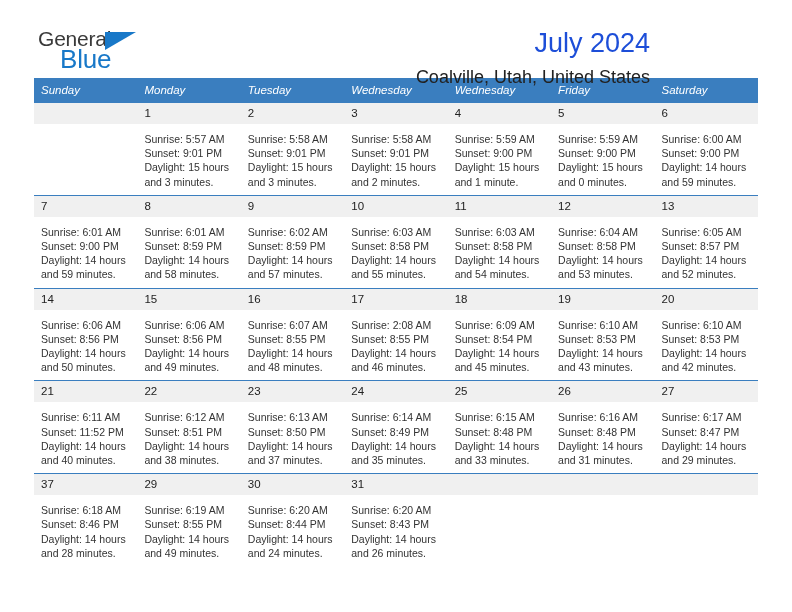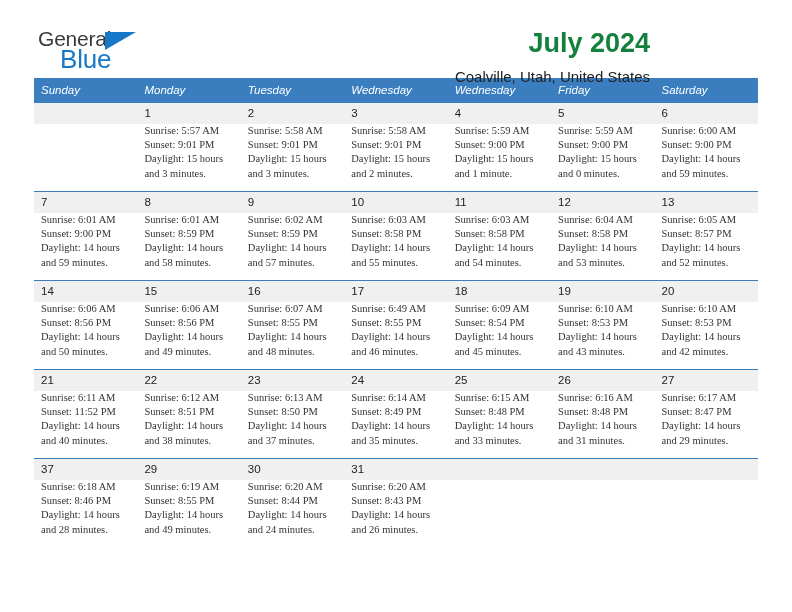--- a/index.html
+++ b/index.html
@@ -61,28 +61,28 @@
     height: 0;
     border-left: 31px solid #1878c8;
     border-bottom: 18px solid transparent;
   }
   .titles {
     text-align: right;
     padding-top: 0px;
   }
   .cal-title {
     font-size: 27px;
-    color: #15803d;
+    color: #1d4ed8;
     line-height: 30px;
-    font-weight: bold;
+    font-weight: normal;
     margin: 0;
     text-align: right;
   }
   .cal-subtitle {
-    font-size: 15px;
+    font-size: 18px;
     color: #222222;
     line-height: 18px;
     margin: 10px 0 0 0;
     font-weight: normal;
   }
 
   
   .calendar {
     width: 724px;
     border-collapse: collapse;
@@ -122,25 +122,24 @@
     padding: 4px 0 4px 7px;
     line-height: 13px;
     height: 21px;
     box-sizing: border-box;
   }
   .daynum.empty {
     background: #f0f0f0;
     color: transparent;
   }
   .details {
-    padding: 0 6px 6px 7px;
+    padding: 8px 6px 6px 7px;
     font-size: 10.5px;
     line-height: 14.2px;
     color: #333333;
-    font-family: Liberation Serif, serif;
   }
   .details div {
     white-space: normal;
   }
   .blank .details { visibility: hidden; }
   .blank .daynum { background: #f0f0f0; }
 </style>
 </head>
 <body>
 
@@ -372,21 +371,21 @@
                 <div>Sunset: 8:55 PM</div>
                 <div>Daylight: 14 hours</div>
                 <div>and 48 minutes.</div>
               </div>
             </div>
           </td>
           <td>
             <div class="daycell">
               <div class="daynum">17</div>
               <div class="details">
-                <div>Sunrise: 6:49 AM</div>
+                <div>Sunrise: 2:08 AM</div>
                 <div>Sunset: 8:55 PM</div>
                 <div>Daylight: 14 hours</div>
                 <div>and 46 minutes.</div>
               </div>
             </div>
           </td>
           <td>
             <div class="daycell">
               <div class="daynum">18</div>
               <div class="details">

